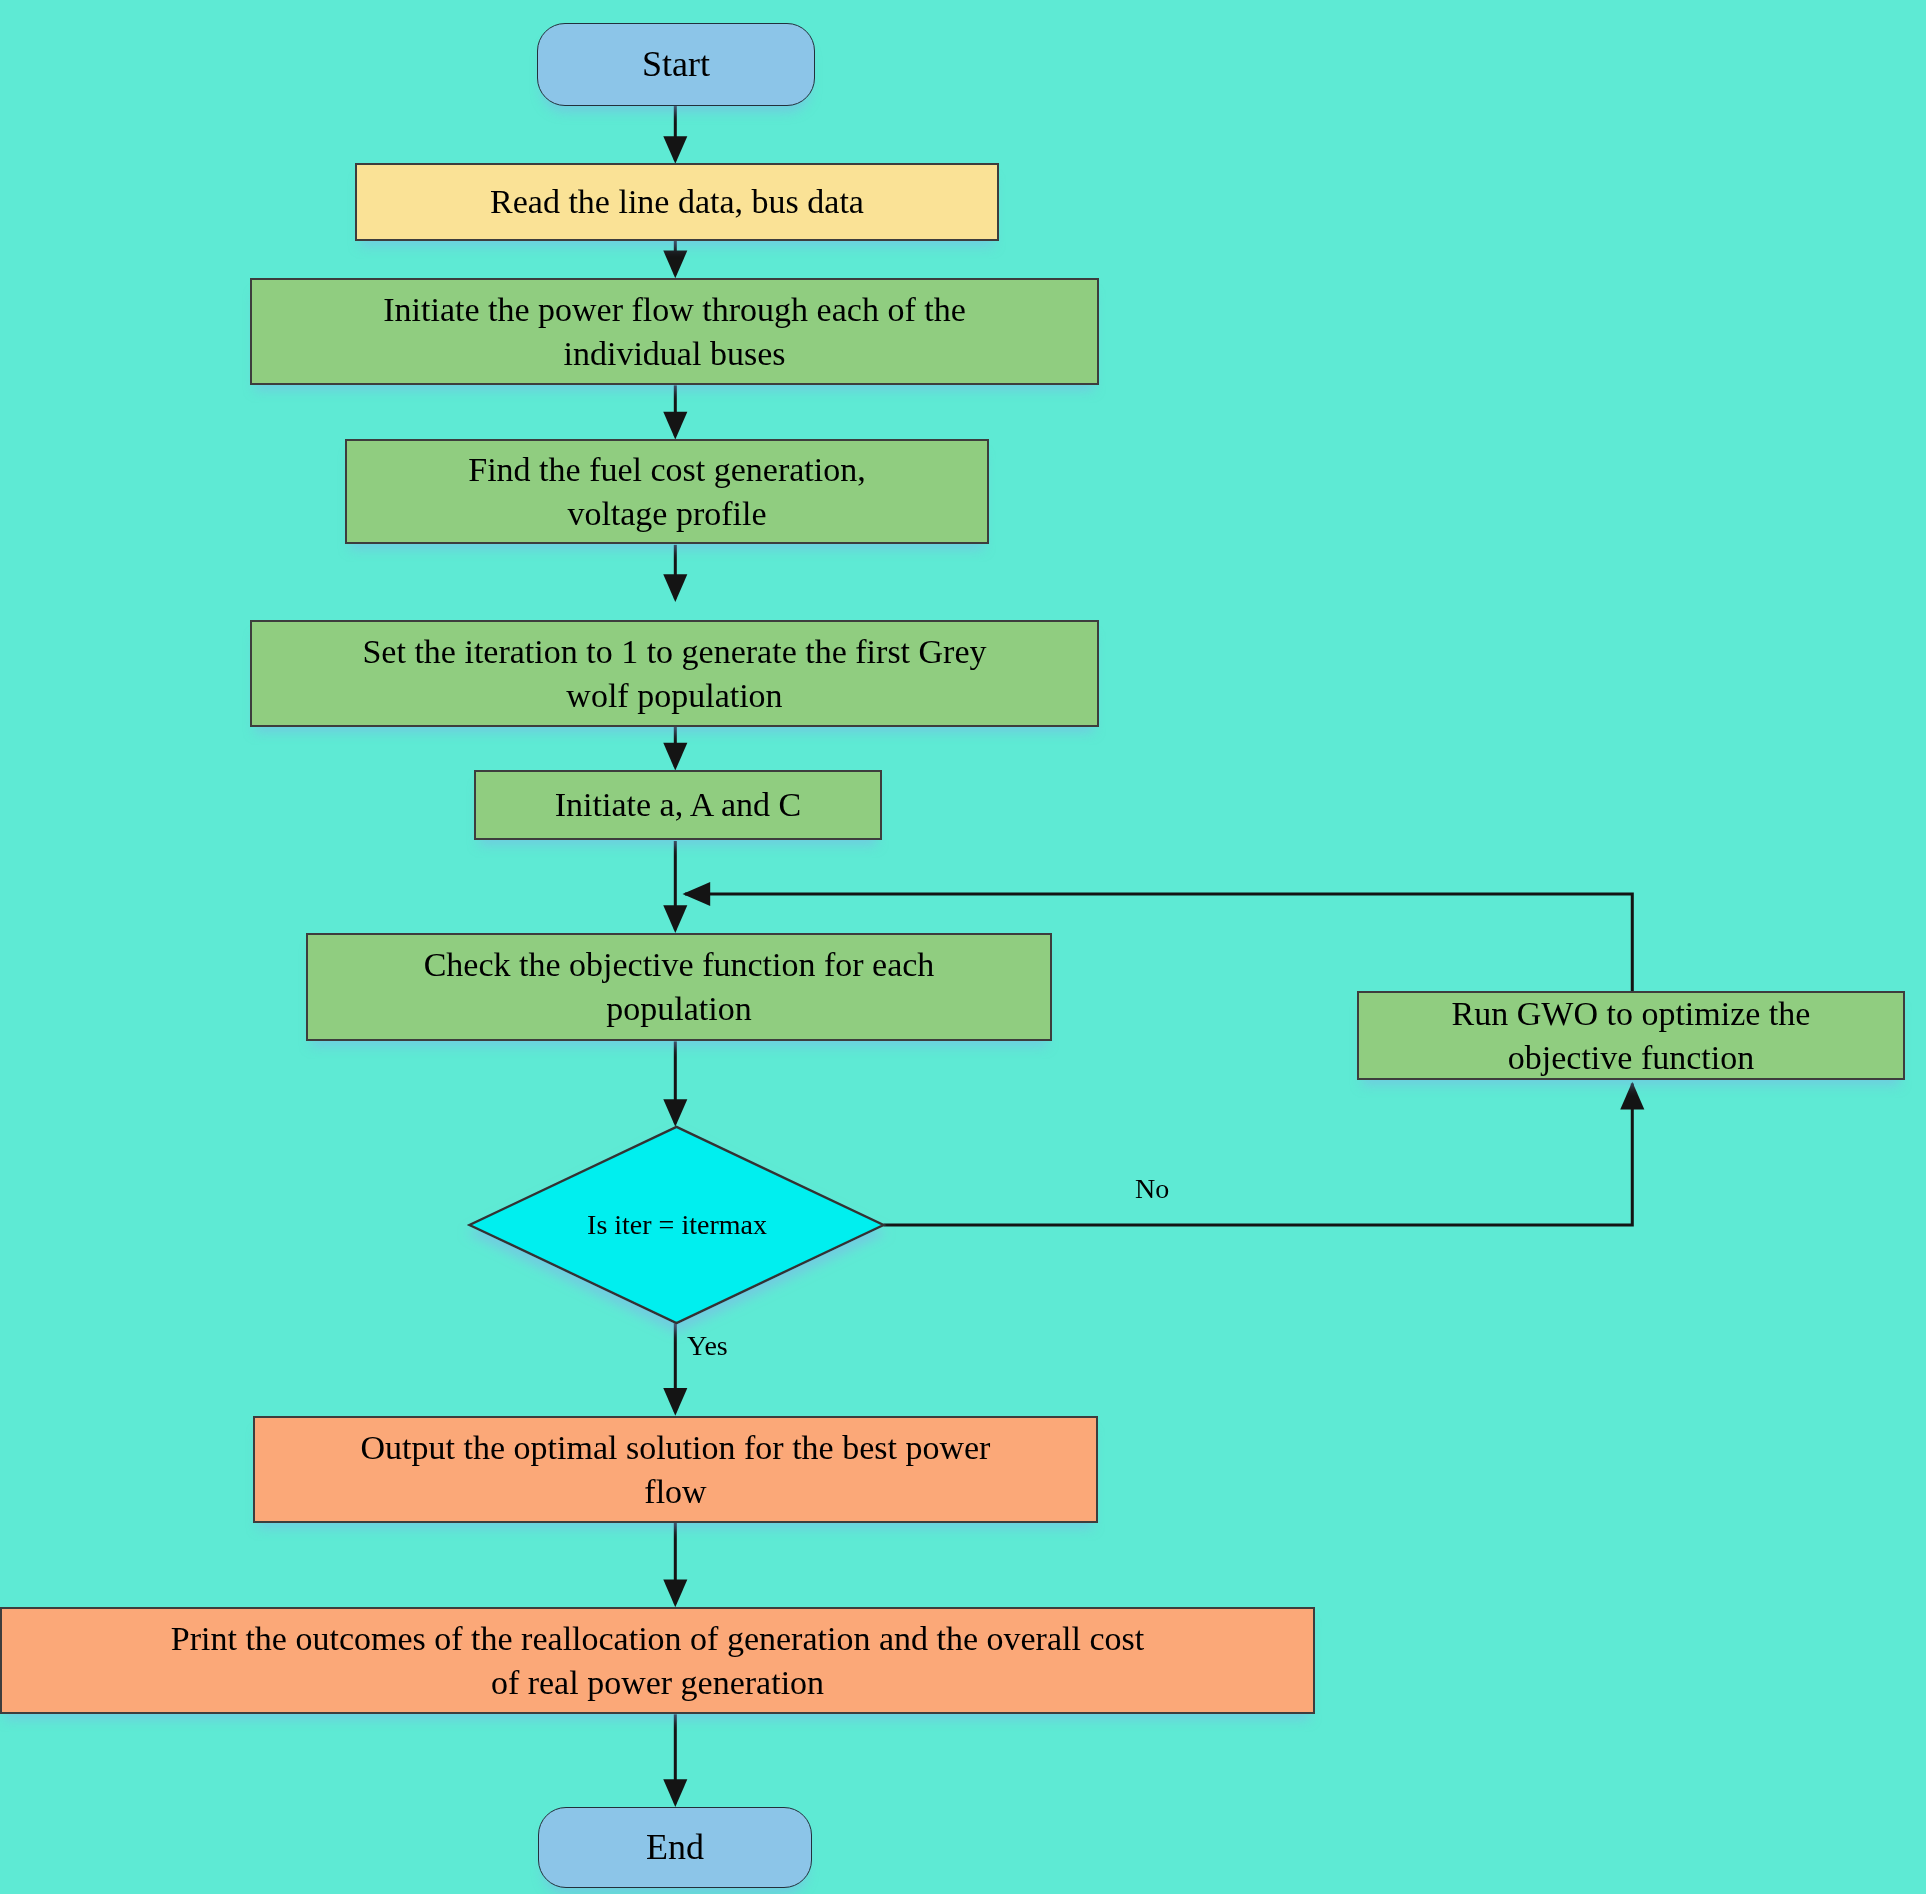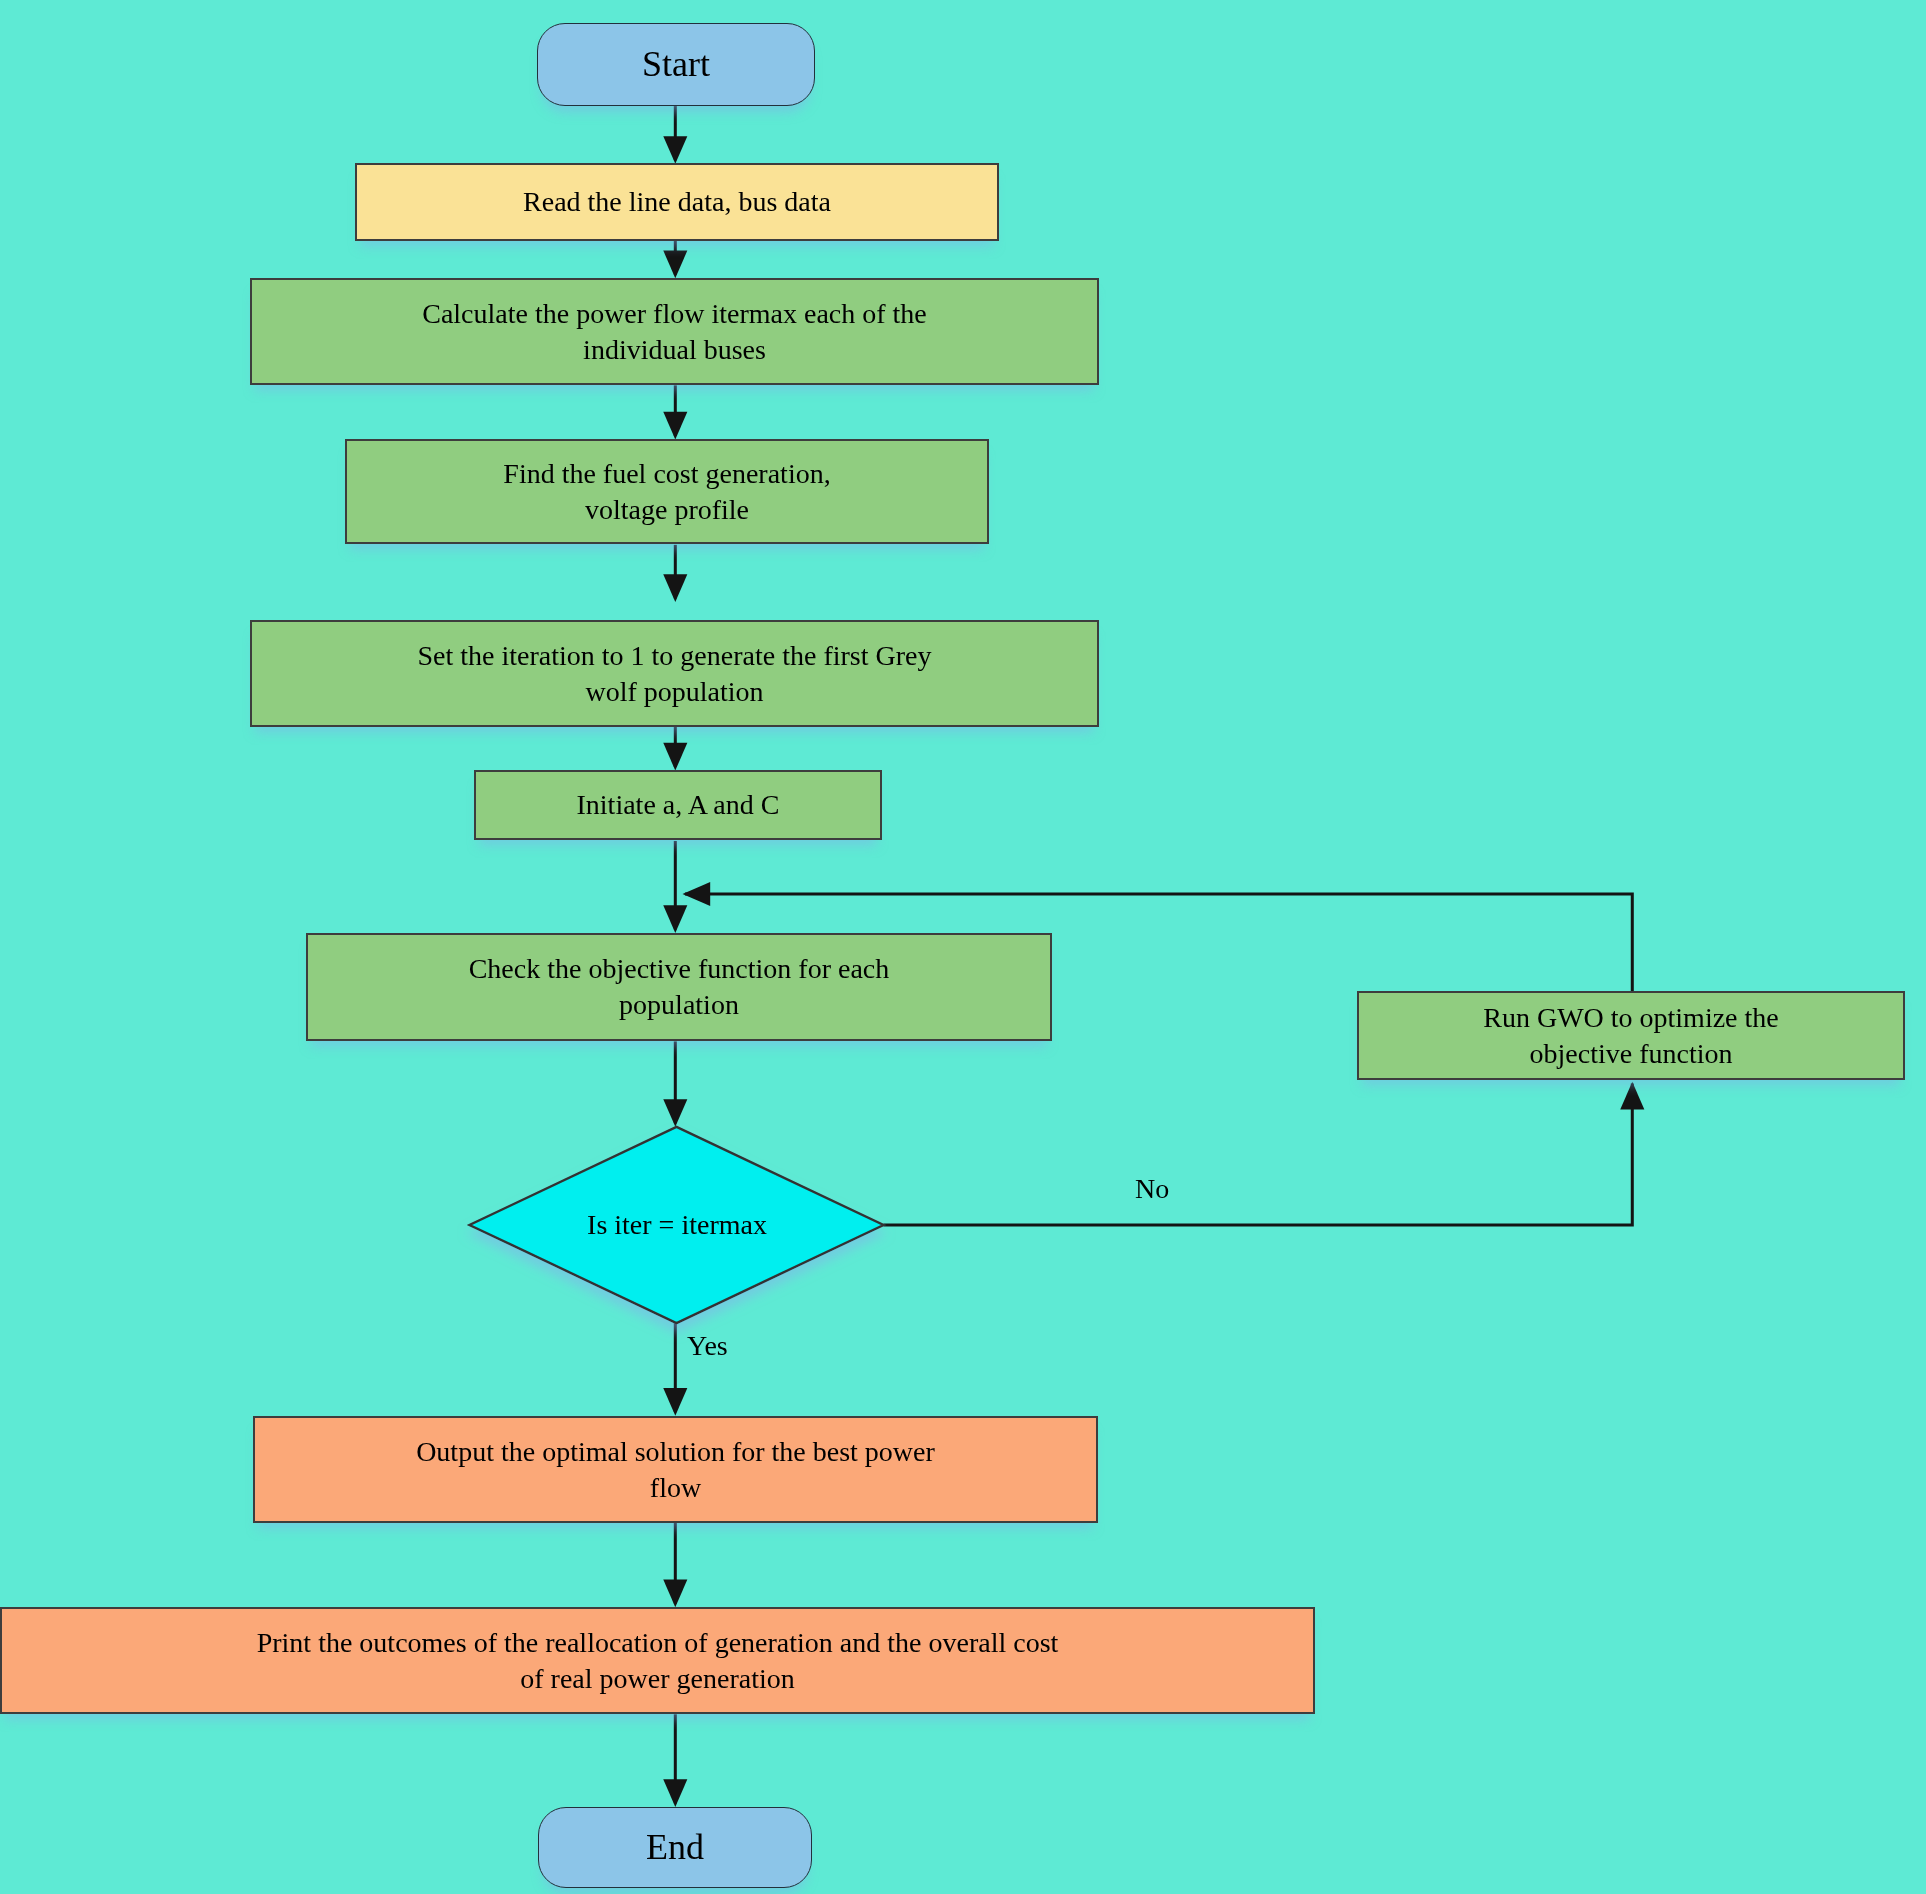--- a/index.html
+++ b/index.html
@@ -23,21 +23,21 @@
     z-index: 1;
   }
   .node {
     position: absolute;
     z-index: 2;
     display: flex;
     align-items: center;
     justify-content: center;
     text-align: center;
     box-sizing: border-box;
-    font-size: 28px;
+    font-size: 34px;
     line-height: 1.28;
     box-shadow: 0 10.8px 10.8px -4.8px rgba(130,175,235,0.50);
   }
   .node-label {
     white-space: pre-line;
     width: 100%;
   }
   .process {
     background: #90CD80;
     border: 2.4px solid #3d3d3d;
@@ -125,21 +125,21 @@
 
   <div class="node terminal" style="left:537px; top:23px; width:278px; height:83px;">
     <div class="node-label">Start</div>
   </div>
 
   <div class="node io-yellow" style="left:355px; top:163px; width:644px; height:78px;">
     <div class="node-label">Read the line data, bus data</div>
   </div>
 
   <div class="node process" style="left:250px; top:278px; width:849px; height:107px;">
-    <div class="node-label">Calculate the power flow itermax each of the
+    <div class="node-label">Initiate the power flow through each of the
 individual buses</div>
   </div>
 
   <div class="node process" style="left:345px; top:439px; width:644px; height:105px;">
     <div class="node-label">Find the fuel cost generation,
 voltage profile</div>
   </div>
 
   <div class="node process" style="left:250px; top:602px; width:849px; height:107px;margin-top:18px;">
     <div class="node-label">Set the iteration to 1 to generate the first Grey

